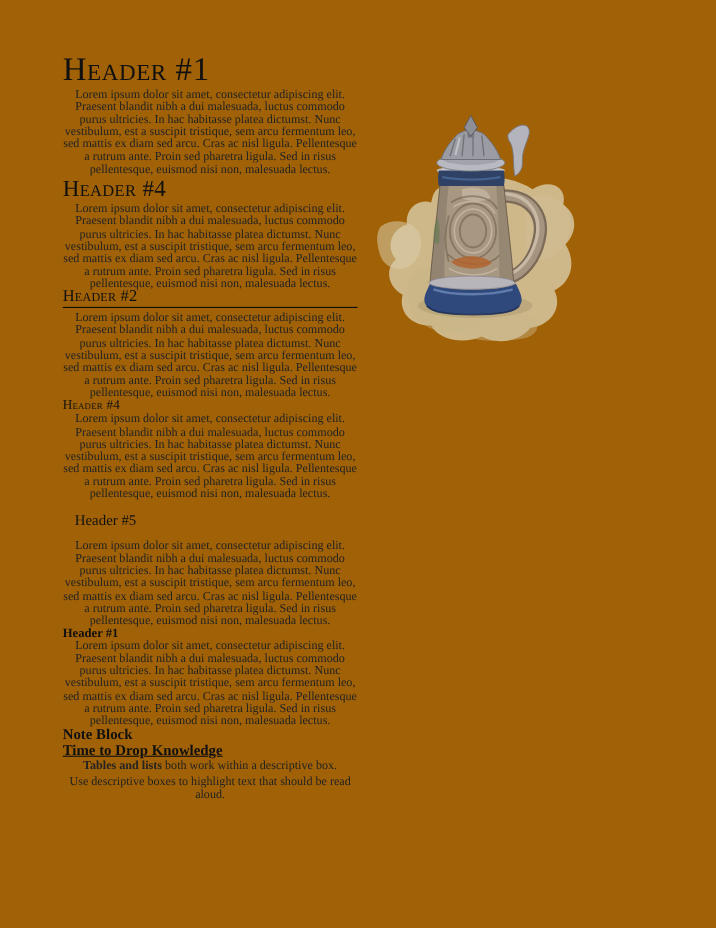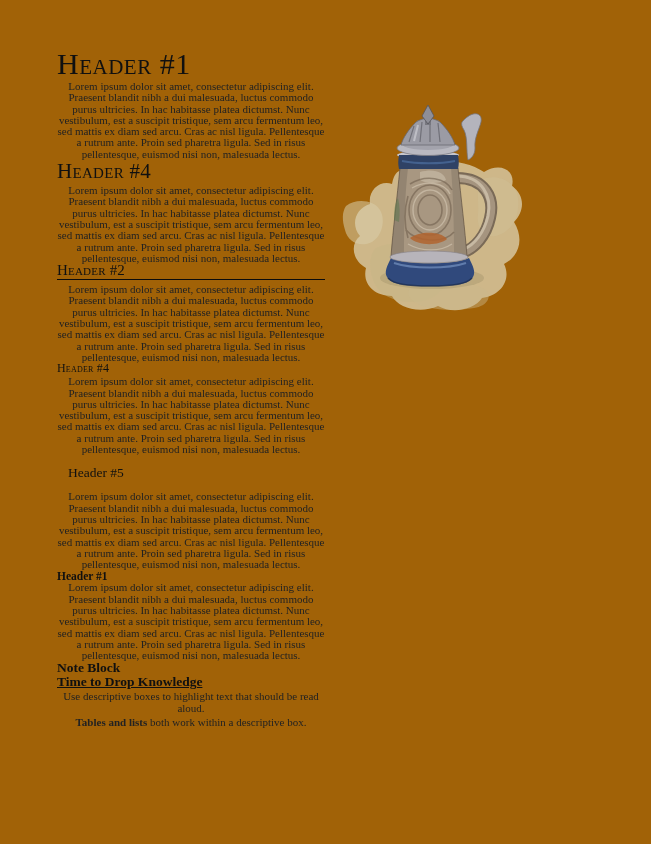--- a/index.html
+++ b/index.html
@@ -45,22 +45,22 @@
 
     <h5>Header #5</h5>
     <p class="body">Lorem ipsum dolor sit amet, consectetur adipiscing elit. Praesent blandit nibh a dui malesuada, luctus commodo purus ultricies. In hac habitasse platea dictumst. Nunc vestibulum, est a suscipit tristique, sem arcu fermentum leo, sed mattis ex diam sed arcu. Cras ac nisl ligula. Pellentesque a rutrum ante. Proin sed pharetra ligula. Sed in risus pellentesque, euismod nisi non, malesuada lectus.</p>
 
     <h6>Header #1</h6>
     <p class="body">Lorem ipsum dolor sit amet, consectetur adipiscing elit. Praesent blandit nibh a dui malesuada, luctus commodo purus ultricies. In hac habitasse platea dictumst. Nunc vestibulum, est a suscipit tristique, sem arcu fermentum leo, sed mattis ex diam sed arcu. Cras ac nisl ligula. Pellentesque a rutrum ante. Proin sed pharetra ligula. Sed in risus pellentesque, euismod nisi non, malesuada lectus.</p>
 
     <div class="bold-head bt-note">Note Block</div>
 
     <div class="bold-head bt-time">Time to Drop Knowledge</div>
+    <p class="body"><strong>Tables and lists</strong><span> both work within a descriptive box.</span></p>
     <p class="body">Use descriptive boxes to highlight text that should be read aloud.</p>
-    <p class="body"><strong>Tables and lists</strong><span> both work within a descriptive box.</span></p>
   </div>
 
   <svg class="stein" viewBox="0 0 230 230" aria-hidden="true">
 
     <g>
       <path opacity="0.8" d="M60,72 C80,58 122,60 142,74 C158,64 174,72 170,88 C184,98 182,114 172,124 C182,140 178,158 162,166 C170,182 158,198 140,200 C132,212 110,216 96,208 C78,216 56,210 50,198 C32,198 20,186 24,170 C10,162 8,146 18,138 C8,126 14,110 28,106 C26,92 38,82 50,86 C52,76 55,73 60,72 Z" fill="#d9cdaa"></path>
       <path fill="#d9cdaa" opacity="0.55" d="M4,108 C14,100 32,102 38,112 C44,122 40,138 30,144 C18,150 6,144 3,132 C0,122 0,114 4,108 Z"></path>
       <path opacity="0.45" d="M34,150 C56,140 92,146 102,160 C112,174 104,196 84,202 C62,208 38,200 32,184 C27,172 26,158 34,150 Z" fill="#c5b586"></path>
       <path fill="#cfc096" opacity="0.5" d="M138,82 C156,74 174,84 176,100 C178,118 170,134 154,138 C142,140 134,130 136,116 C137,104 134,92 138,82 Z"></path>
       <path fill="#c9b98c" opacity="0.45" d="M72,188 C94,180 128,182 144,192 C150,198 146,208 132,210 C108,214 82,212 70,202 C64,196 66,191 72,188 Z"></path>

